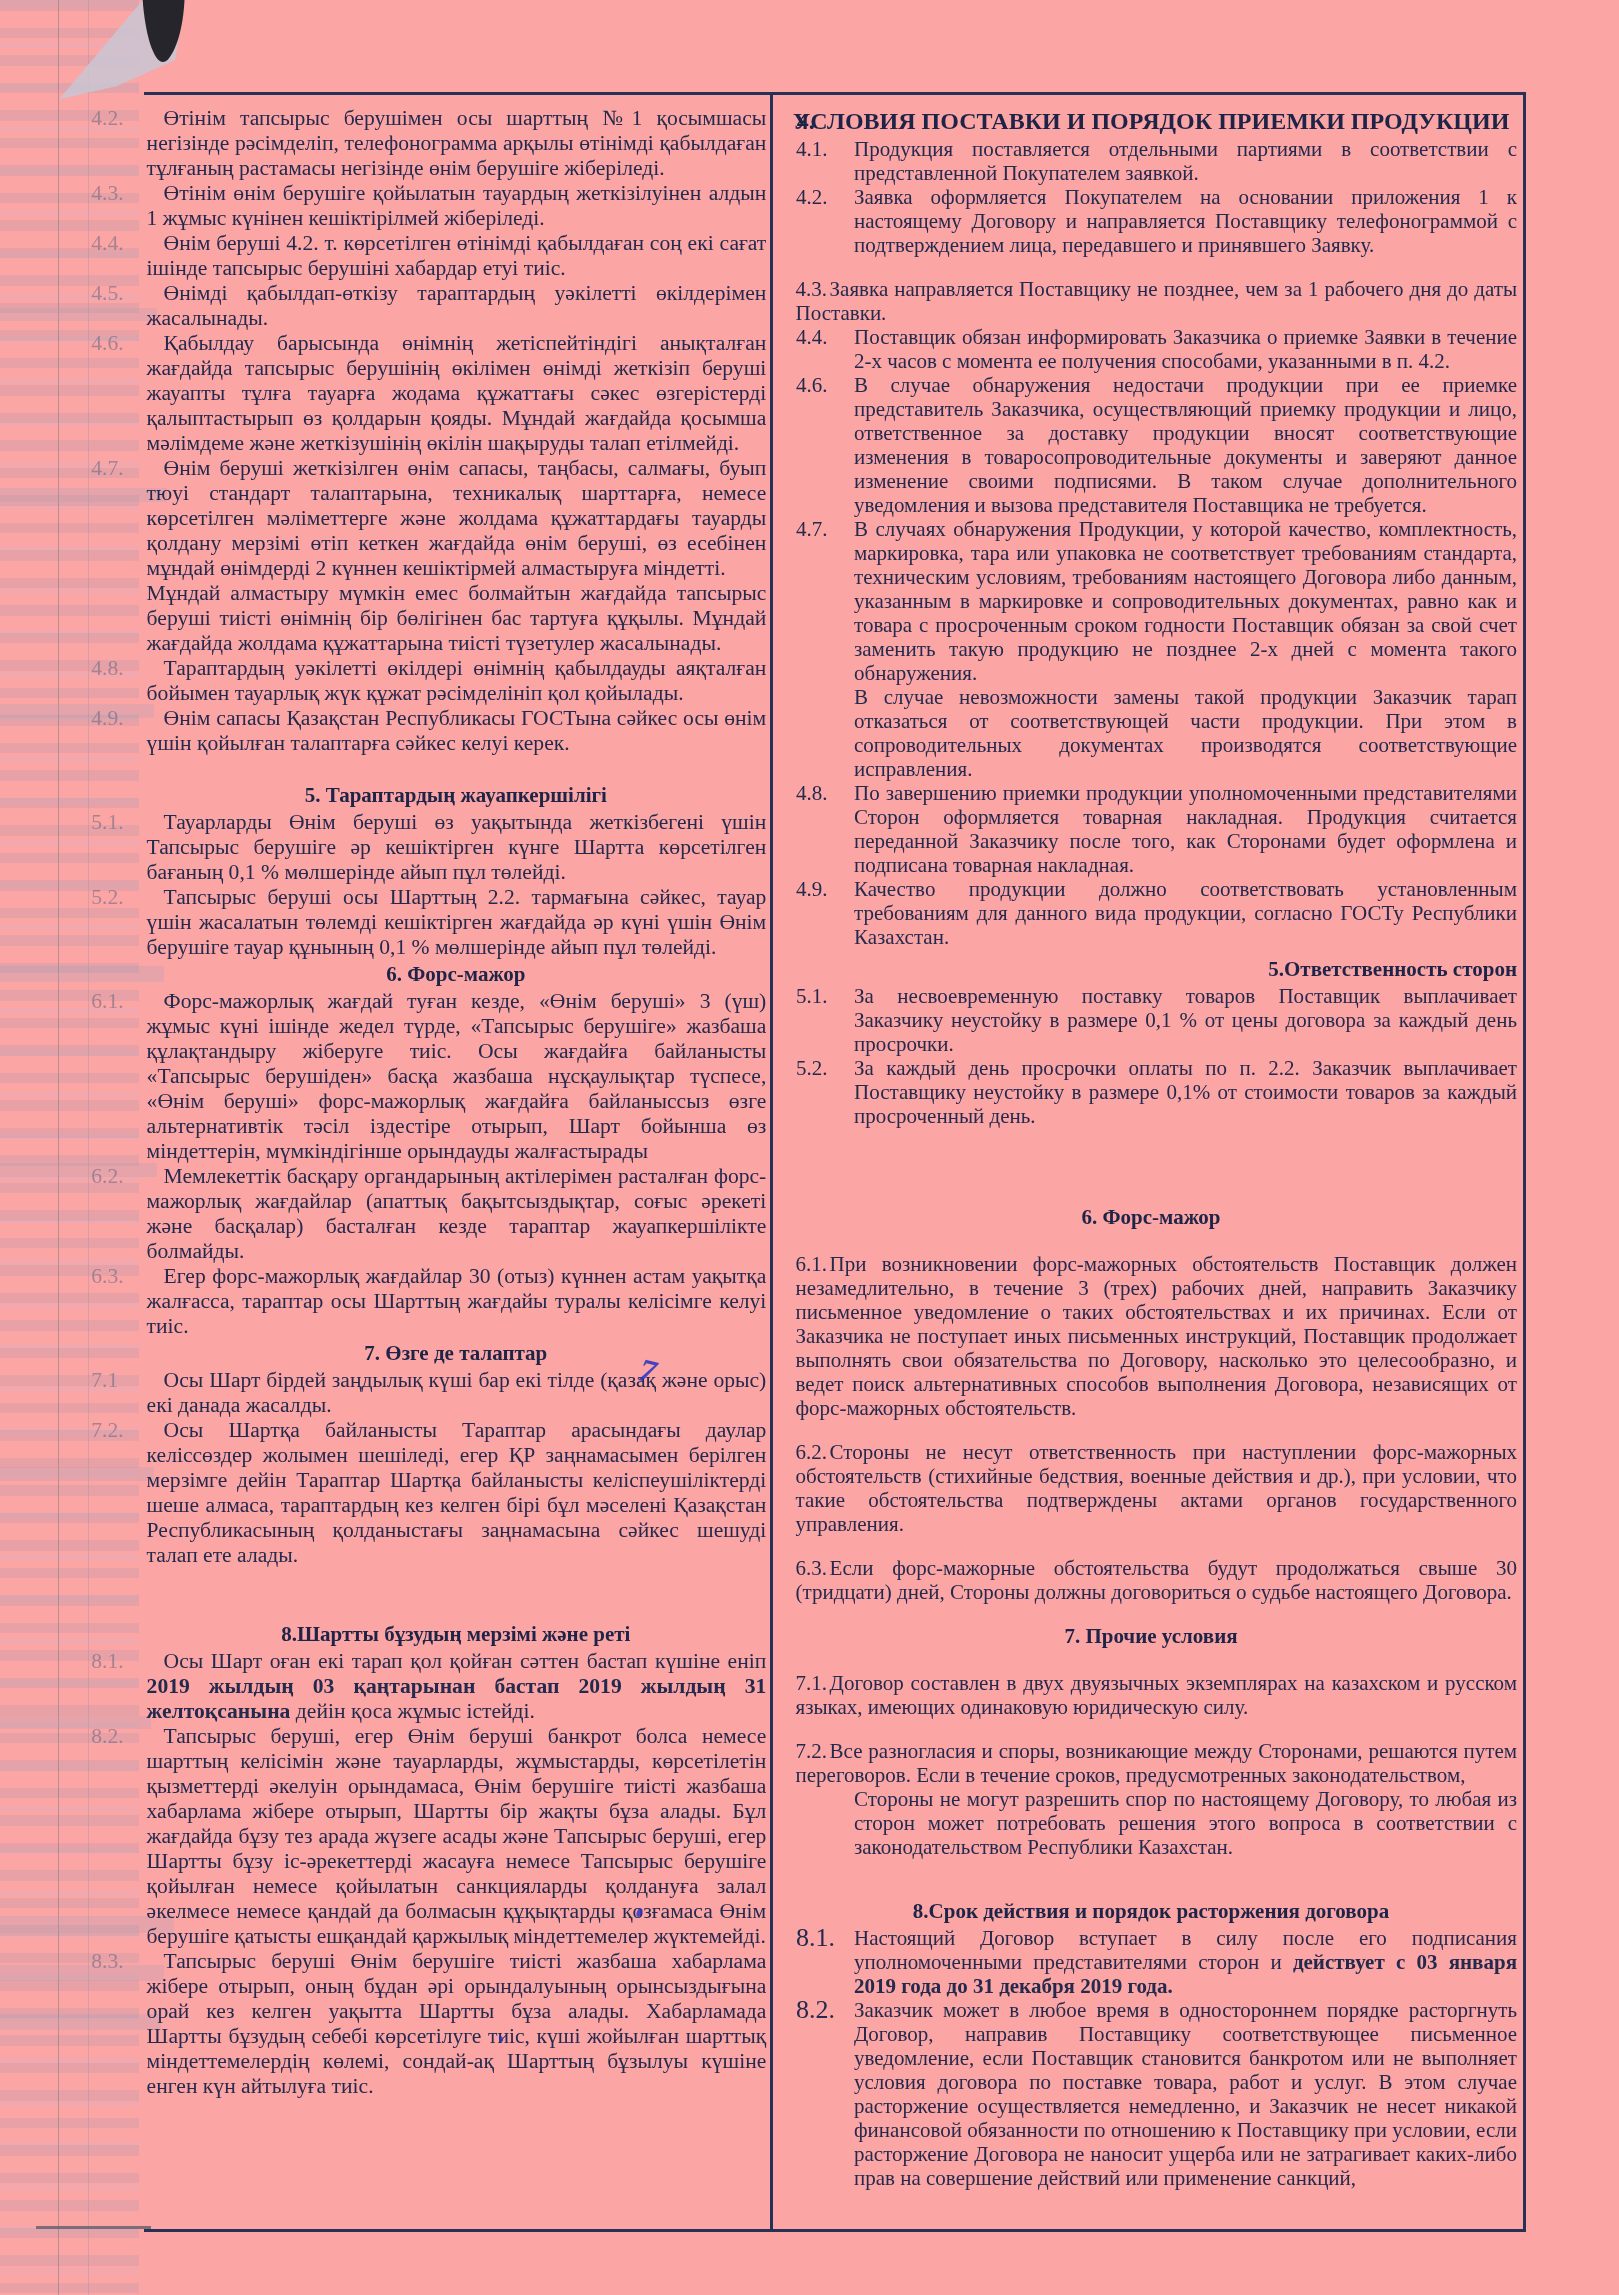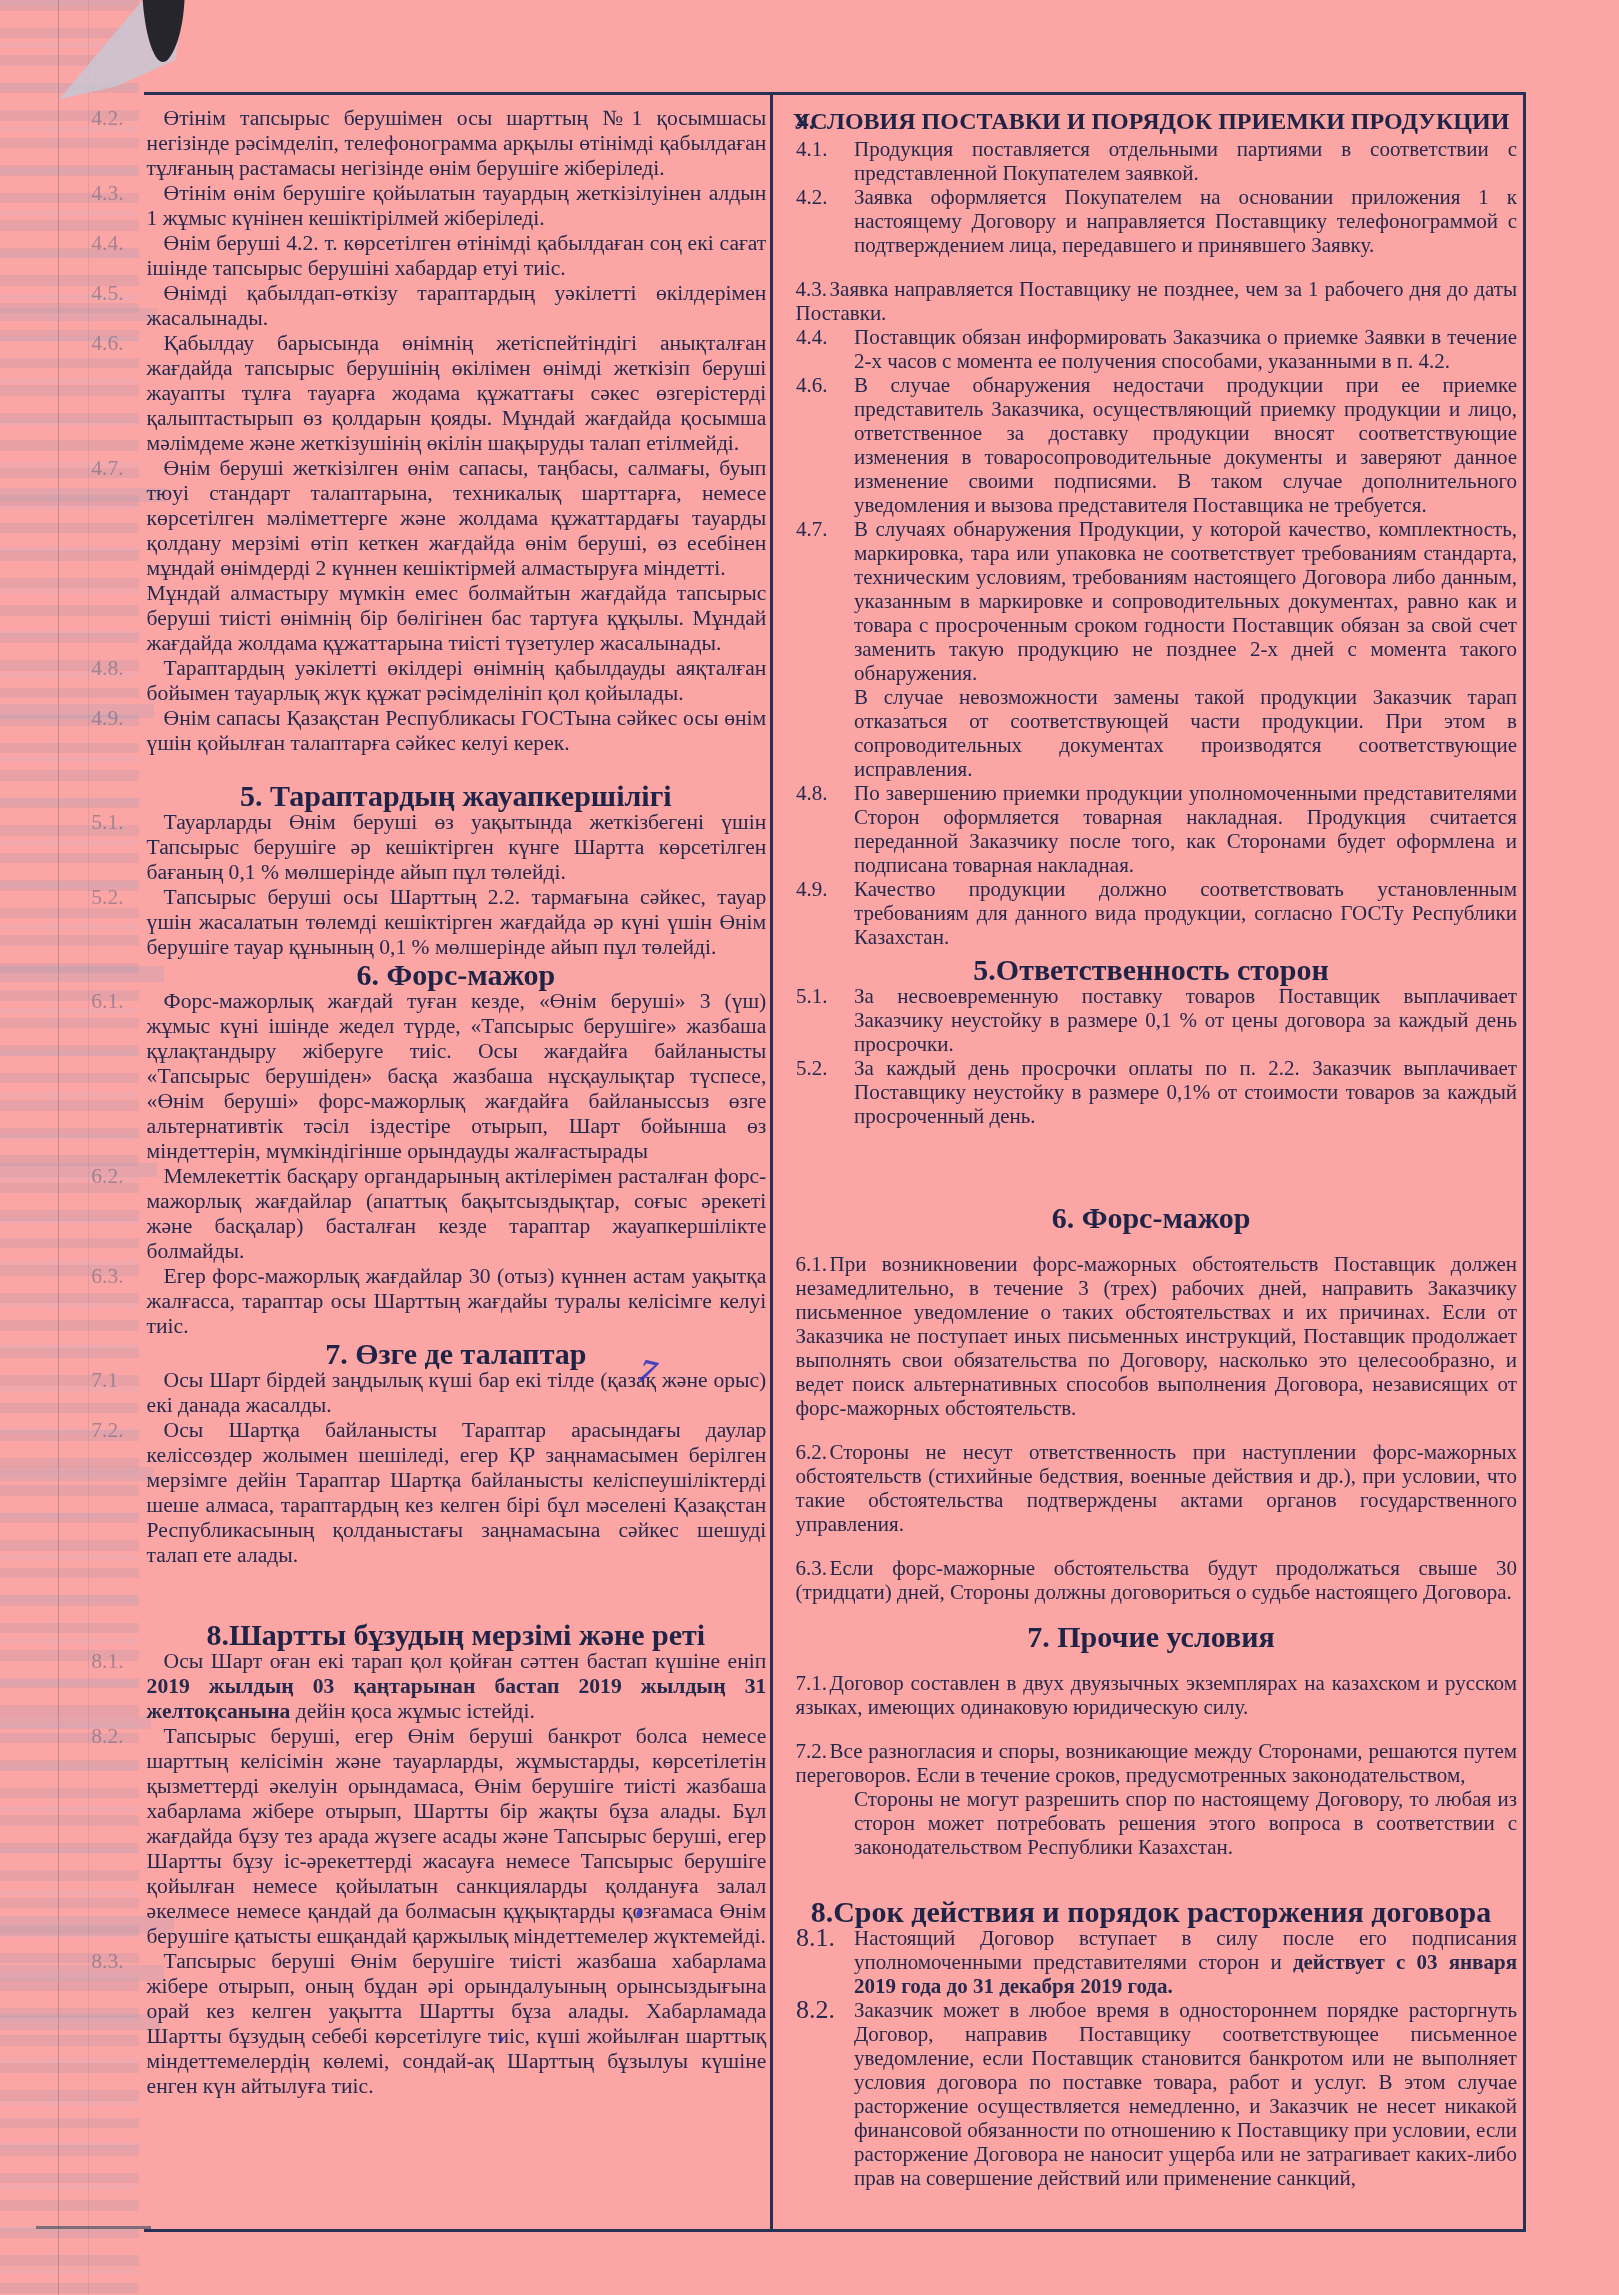--- a/index.html
+++ b/index.html
@@ -44,33 +44,33 @@
   .col-kz .num{
     position:absolute;left:-54px;top:0;width:51px;text-indent:0;
     color:rgba(88,100,128,0.52);
   }
   .col-ru .item{padding-left:69px;}
   .col-ru .para{padding-left:69px;}
   .col-ru .num{position:absolute;left:11px;top:0;}
   .col-ru .item.runin{padding-left:10.5px;margin-top:20px;}
   .col-ru .item.runin .num{position:static;padding-right:2.6px;}
 
-  .heading{text-align:center;font-weight:bold;font-size:30px;color:#1d2447;line-height:29px;}
+  .heading{text-align:center;font-weight:bold;font-size:21px;color:#1d2447;line-height:29px;}
   .h-top{position:relative;font-size:24px;line-height:31px;}
   .h-top .hnum{position:absolute;left:11.8px;top:0;}
 
   .num-lg .num{font-size:26px;}
   b{font-weight:bold;}
 
   .mt1{margin-top:25px;}   
   .mt2{margin-top:52px;}   
   .mt3{margin-top:75px;}  
   .mt4{margin-top:38px;}   
   .mt5{margin-top:18.3px;}   
-  .mt6{margin-top:6.6px;}
+  .mt6{margin-top:6.6px;text-align:right;}
 
   
   .pen7{
     position:absolute;left:639px;top:1353px;color:#2633c4;font-size:33px;
     font-style:italic;transform:rotate(14deg);opacity:.85;font-weight:bold;
   }
   .pendot{position:absolute;background:#2633c4;border-radius:45%;opacity:.8;}
   .d1{left:637px;top:1908px;width:4.6px;height:8.5px;transform:rotate(20deg);}
   .d2{left:499px;top:2036px;width:3.9px;height:5.9px;transform:rotate(-15deg);}
 </style>

